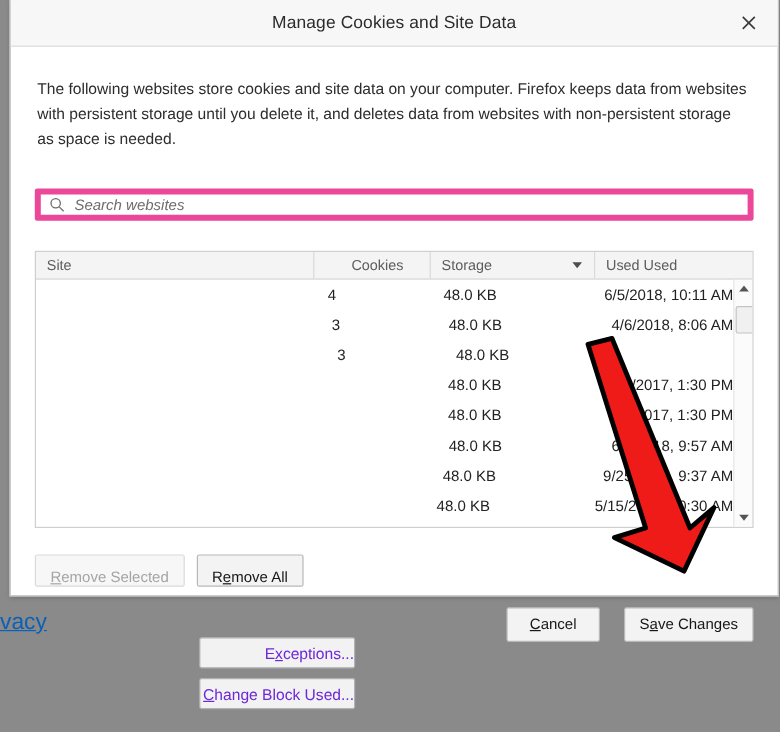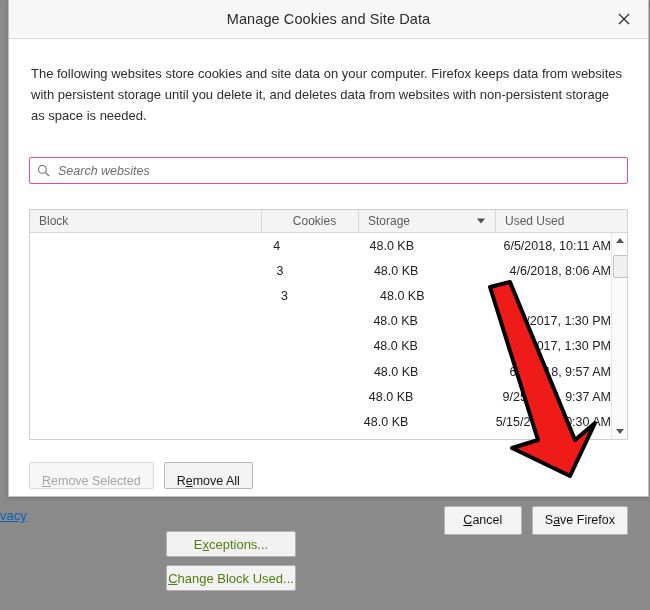--- a/index.html
+++ b/index.html
@@ -20,45 +20,45 @@
   
   #bg-page {
     position: absolute;
     left: 0; top: 0;
     width: 650px; height: 610px;
     background: #8a8a8a;
   }
   #bg-privacy-link {
     position: absolute;
     left: 0; top: 508px;
-    font-size: 13px;
+    font-size: 19px;
     color: #0a61b7;
     white-space: nowrap;
     text-align: center;
   }
   #bg-buttons {
     position: absolute;
     left: 166px; top: 531px;
     display: flex;
     flex-direction: column;
     gap: 8px;
   }
   .bg-btn {
     width: 130px;
     height: 26px;
     background: #f2f2f2;
     border: 1px solid #b1b1b1;
     border-radius: 2px;
     font-family: "Liberation Sans", sans-serif;
     font-size: 13px;
-    color: #4d7c0f;
+    color: #6d28d9;
     cursor: default;
     display: flex;
     align-items: center;
-    justify-content: center;
+    justify-content: flex-end;
     padding: 0;
   }
 
   
   #dialog {
     position: absolute;
     left: 8px; top: 0px;
     width: 641px;
     height: 497px;
     background: #ffffff;
@@ -115,21 +115,21 @@
     font-size: 13px;
     line-height: 21px;
     color: #2d2d2d;
     width: 594px;
   }
 
   
   #search-wrap {
     margin-top: 19px;
     height: 27px;
-    border: 1px solid #ec4899;
+    border: 5px solid #ec4899;
     border-radius: 2px;
     background: #fff;
     display: flex;
     align-items: center;
     padding: 0 7px;
     box-sizing: border-box;
   }
   #search-icon { flex: none; margin-right: 6px; display: block; }
   #search-input {
     border: none;
@@ -280,21 +280,21 @@
   }
 
   
   #dialog-footer {
     height: 62px;
     min-height: 62px;
     display: flex;
     align-items: center;
     justify-content: flex-end;
     padding: 0 20px;
-    gap: 10px;
+    gap: 20px;
     box-sizing: border-box;
   }
   .footer-btn {
     height: 29px;
     min-width: 78px;
     background: #f3f3f3;
     border: 1px solid #b8b8b8;
     border-radius: 2px;
     font-family: "Liberation Sans", sans-serif;
     font-size: 12.5px;
@@ -354,21 +354,21 @@
         <circle cx="5.4" cy="5.4" r="3.9" fill="none" stroke="#6d6d6d" stroke-width="1.1"></circle>
         <line x1="8.4" y1="8.4" x2="12" y2="12" stroke="#6d6d6d" stroke-width="1.1"></line>
       </svg>
       <input id="search-input" type="text" placeholder="Search websites" style="">
     </div>
 
     <div id="table-wrap">
 
       <div id="table-header">
         <div class="th th-site">
-          <span>Block</span>
+          <span>Site</span>
         </div>
         <div class="th th-cookies">
           <span>Cookies</span>
         </div>
         <div class="th th-storage">
           <span>Storage</span>
           <span id="sort-arrow"></span>
         </div>
         <div class="th th-last">
           <span>Used Used</span>
@@ -454,21 +454,21 @@
       </button>
     </div>
 
   </div>
 
   <div id="dialog-footer">
     <button class="footer-btn">
       <span><span class="ak">C</span><span>ancel</span></span>
     </button>
     <button class="footer-btn">
-      <span><span>S</span><span class="ak">a</span><span>ve Firefox</span></span>
+      <span><span>S</span><span class="ak">a</span><span>ve Changes</span></span>
     </button>
   </div>
 
 </div>
 
 <svg id="annotation-arrow" viewBox="0 0 140 200" aria-hidden="true">
   <path d="M 20 7 L 40 2 L 105 160 L 125 143 L 100 196 L 42 168 L 68 160 Z" fill="#ee1b19" stroke="#000000" stroke-width="4" stroke-linejoin="round"></path>
 </svg>
 
 </body></html>

